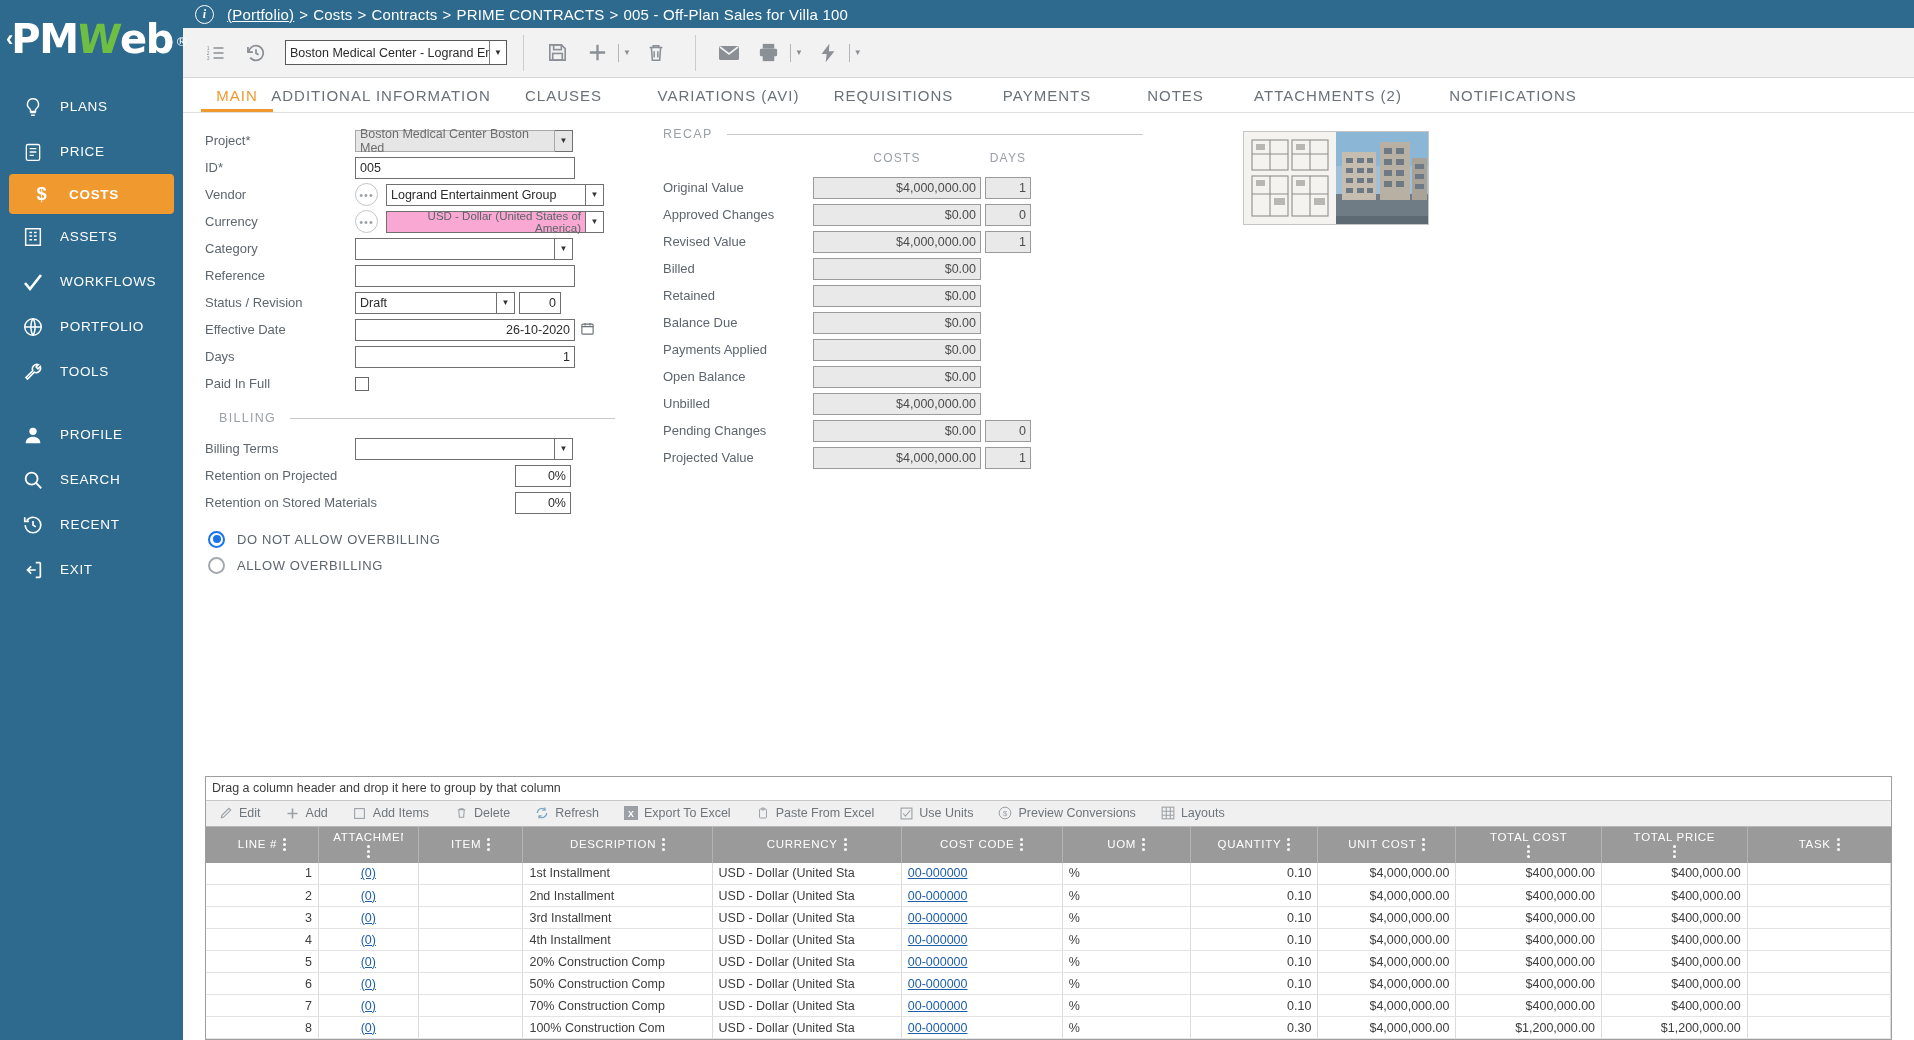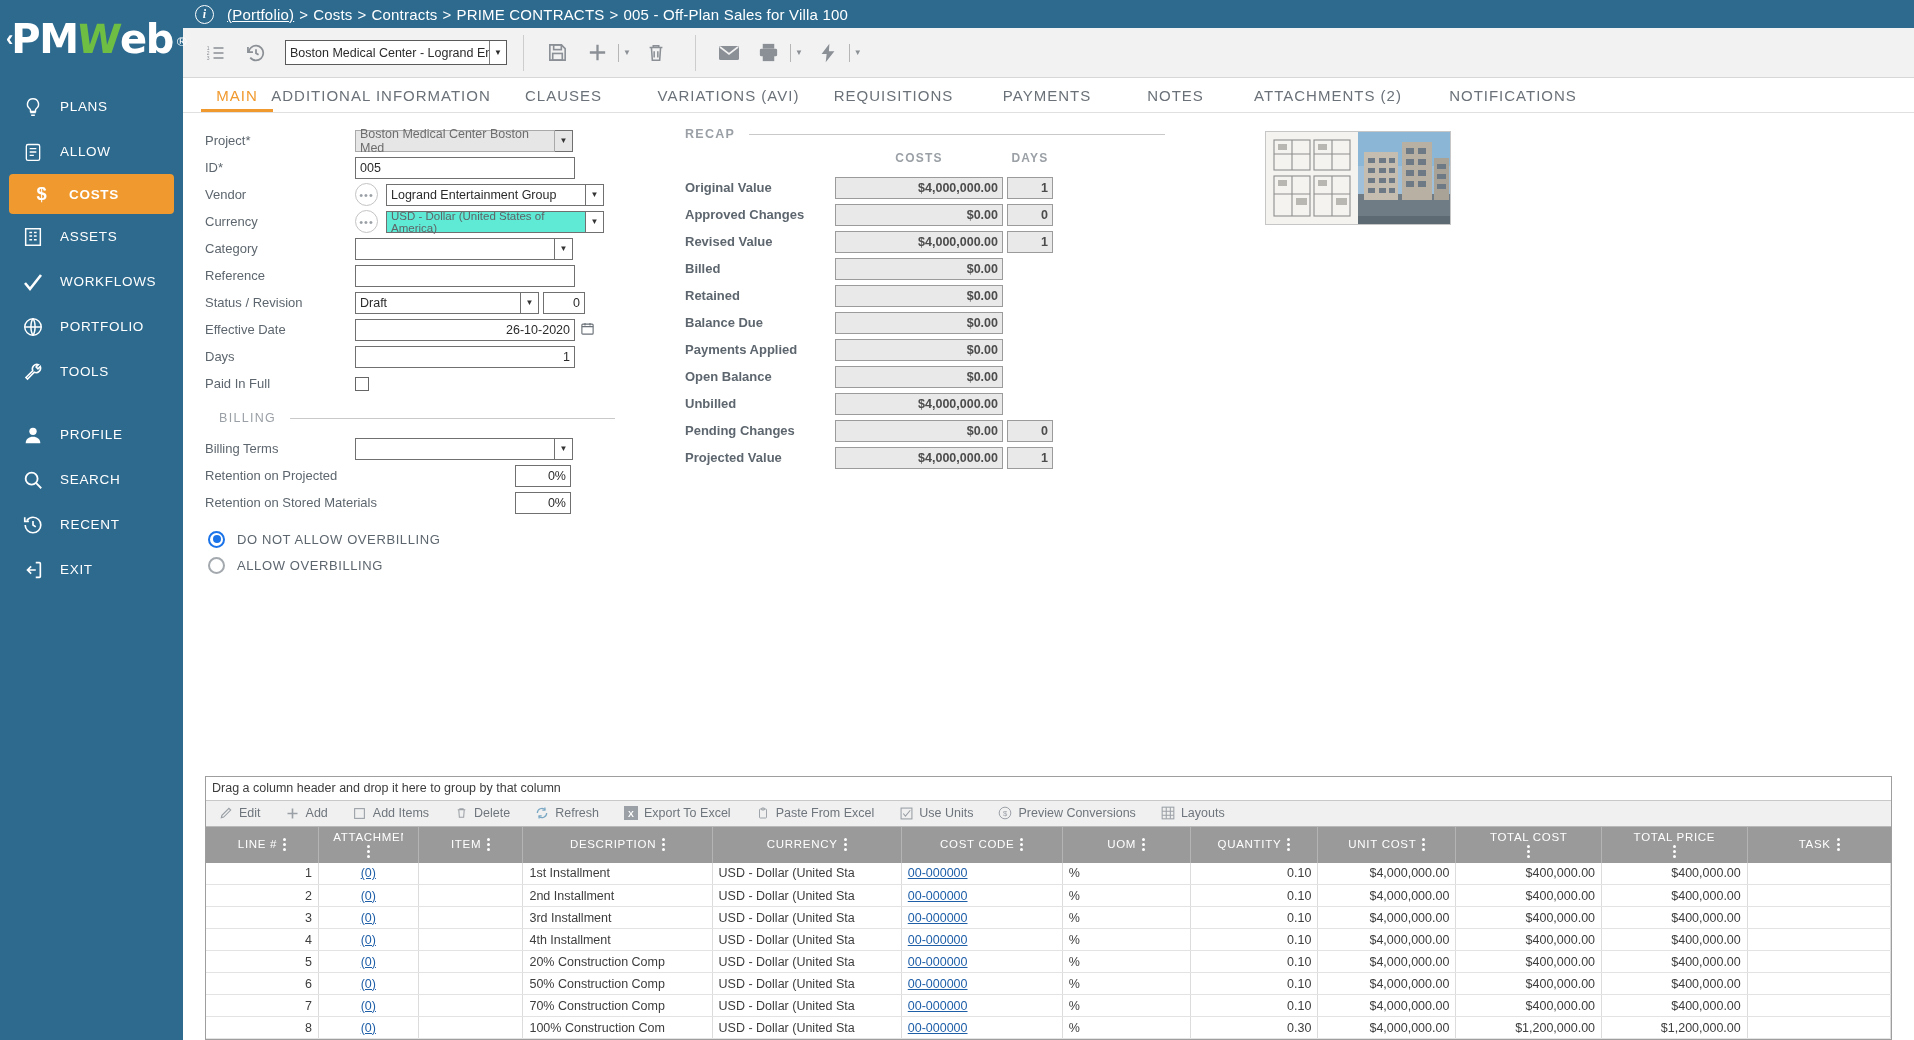--- a/index.html
+++ b/index.html
@@ -131,41 +131,41 @@
     height: 3px; background: #f0992e;
   }
 
   
   .content {
     flex: 1; background: #ffffff; padding: 14px 22px 0 22px;
     position: relative; overflow: hidden;
   }
   .cols { display: flex; }
   .col-left { width: 410px; flex-shrink: 0; }
-  .col-mid { width: 480px; flex-shrink: 0; margin-left: 70px; font-weight: bold; }
+  .col-mid { width: 480px; flex-shrink: 0; margin-left: 48px; }
   .col-right { flex: 1; padding-left: 100px; padding-top: 4px; }
 
   .frow { display: flex; align-items: center; height: 27px; margin-bottom: 0px; }
   .flabel {
     width: 150px; flex-shrink: 0; font-size: 13px; color: #5d666e;
   }
   .fctl { display: flex; align-items: center; flex: 1; }
   .dots-btn {
     width: 23px; height: 23px; border: 1px solid #c4c4c4; border-radius: 50%;
     display: flex; align-items: center; justify-content: center;
     margin-right: 8px; color: #9aa0a6; font-size: 11px; letter-spacing: 1px;
     cursor: pointer; background: #fff; flex-shrink: 0;
   }
   .inp {
     height: 22px; border: 1px solid #707070; background: #ffffff;
     font-size: 12.5px; color: #2b2b2b; padding: 0 4px;
     display: flex; align-items: center; font-family: "Liberation Sans", sans-serif;
   }
   .inp.dis { background: #e6e6e6; color: #6d6d6d; border-color: #a9a9a9; }
-  .inp.gray { background: #5eead4; color: #5e6468; }
+  .inp.gray { background: #f9a8d4; color: #5e6468; text-align: right; }
   .w220 { width: 220px; }
   .w200 { width: 200px; }
   .sel-wrap { display:flex; align-items:stretch; }
   .sel-wrap .caret {
     width: 18px; height: 22px; border: 1px solid #707070; border-left: none;
     background: #e6e6e6; display: flex; align-items: center; justify-content: center;
     font-size: 8px; color: #333;
   }
   .sel-wrap.on-white .caret { background:#ffffff; }
   .num-r { justify-content: flex-end; text-align: right; }
@@ -296,21 +296,21 @@
         <span class="nav-label">PLANS</span>
       </div>
 
       <div class="nav-item">
         <span class="nav-icon">
             <svg width="20" height="22" viewBox="0 0 24 24" fill="none" stroke="#fff" stroke-width="1.6">
               <rect x="4" y="3" width="16" height="19" rx="2"></rect>
               <path d="M8 8h8M8 12h8M8 16h5"></path>
             </svg>
           </span>
-        <span class="nav-label">ALLOW</span>
+        <span class="nav-label">PRICE</span>
       </div>
 
       <div class="nav-item active">
         <span class="nav-icon">
             <svg width="22" height="22" viewBox="0 0 24 24" fill="#fff">
               <text x="12" y="19" font-size="20" font-weight="bold" text-anchor="middle" font-family="Liberation Sans, sans-serif">$</text>
             </svg>
           </span>
         <span class="nav-label">COSTS</span>
       </div>
@@ -581,21 +581,21 @@
             <div class="flabel">Reference</div>
             <div class="fctl">
               <div class="inp w220"></div>
             </div>
           </div>
 
           <div class="frow">
             <div class="flabel">Status / Revision</div>
             <div class="fctl">
               <div class="sel-wrap on-white">
-                <div class="inp" style="width:166px">Draft</div>
+                <div class="inp" style="width:142px">Draft</div>
                 <div class="caret" style="background:#fff">▼</div>
               </div>
               <div class="inp num-r" style="width:42px;margin-left:4px">0</div>
             </div>
           </div>
 
           <div class="frow">
             <div class="flabel">Effective Date</div>
             <div class="fctl">
               <div class="inp num-r w220">26-10-2020</div>

